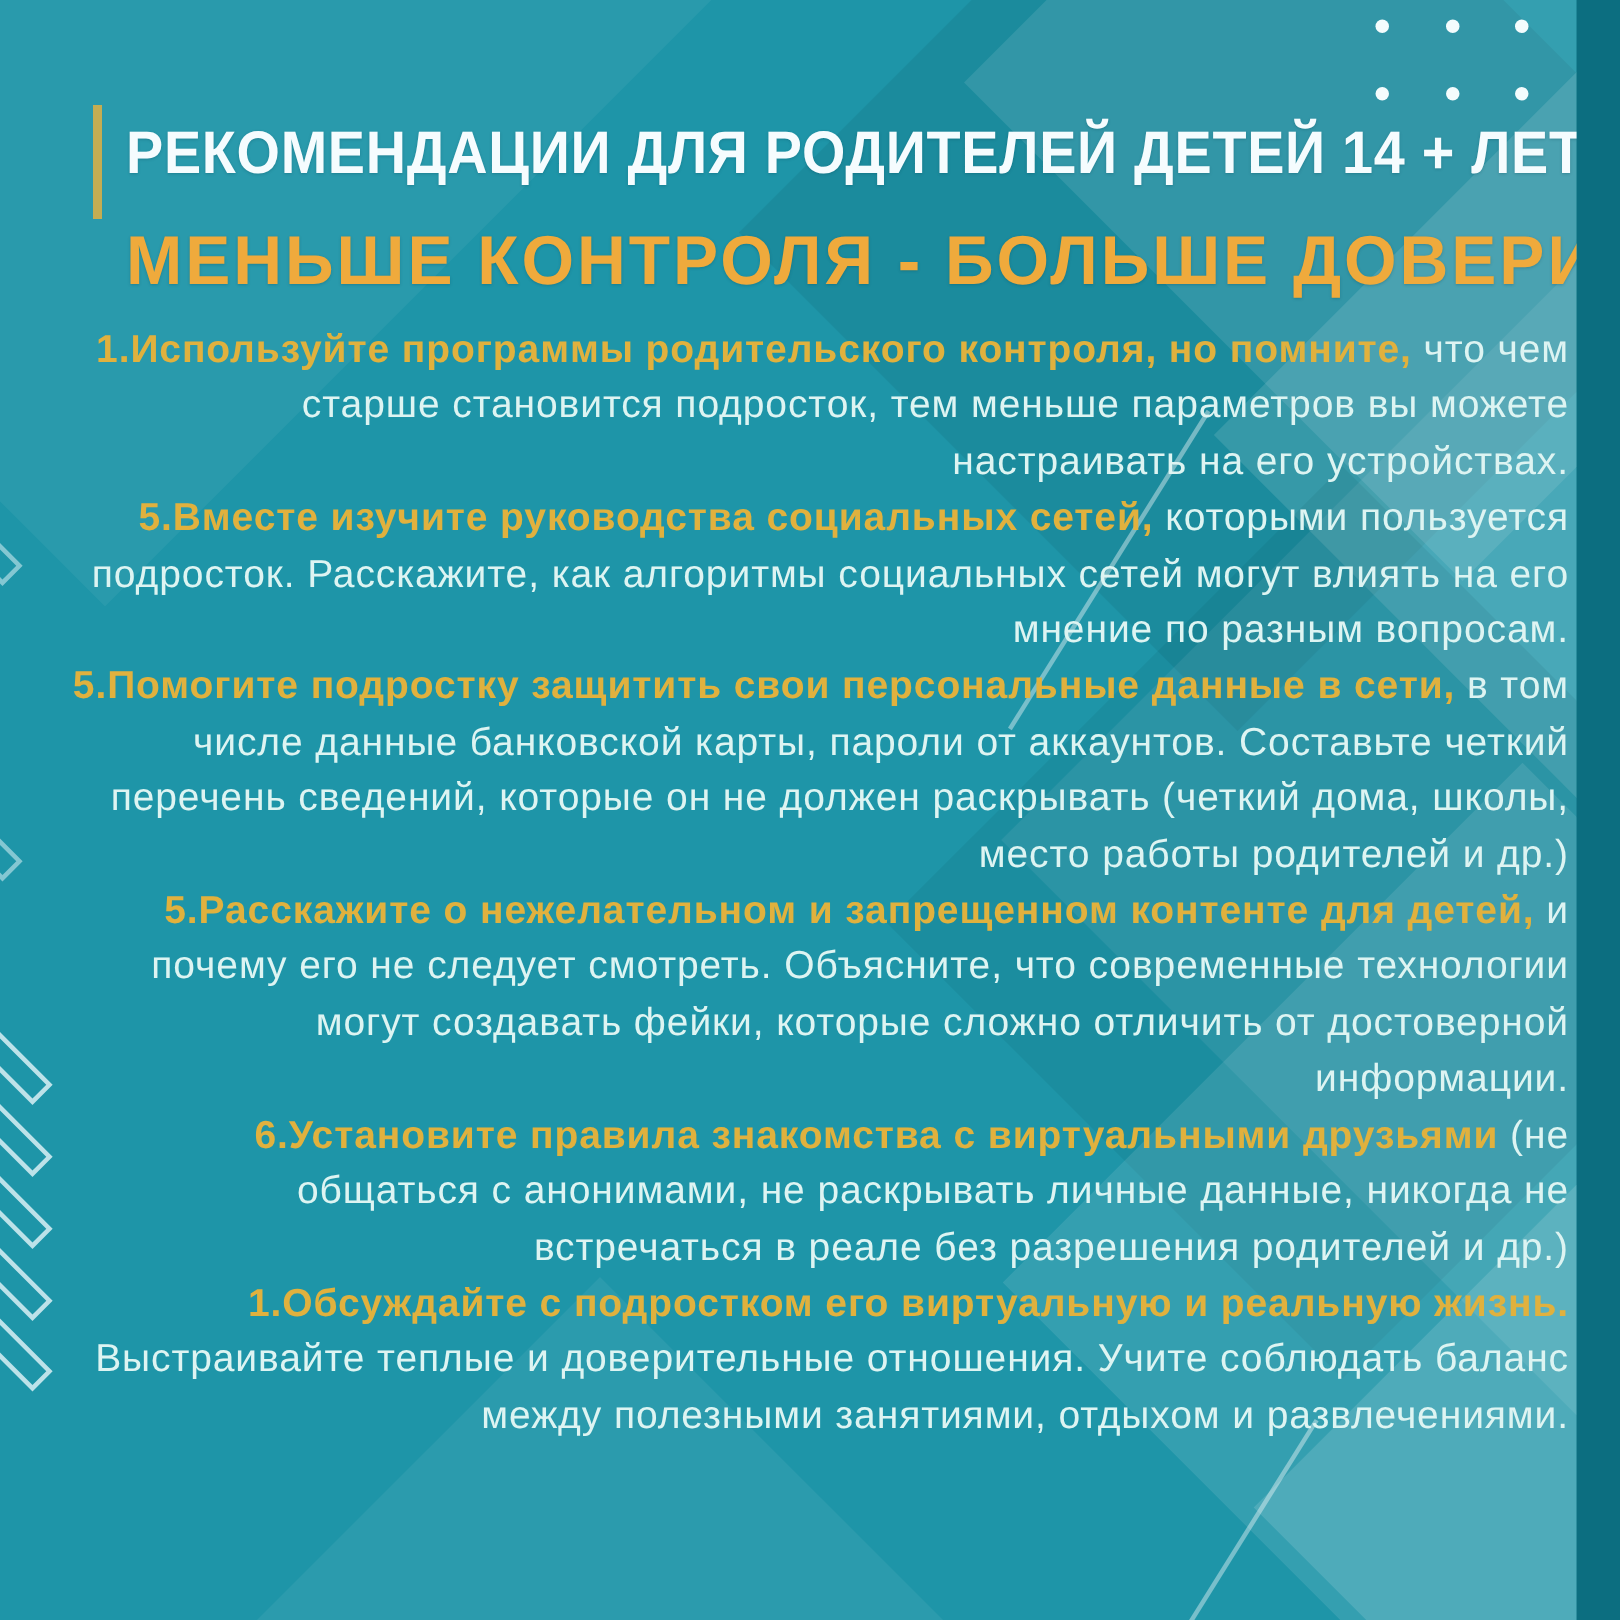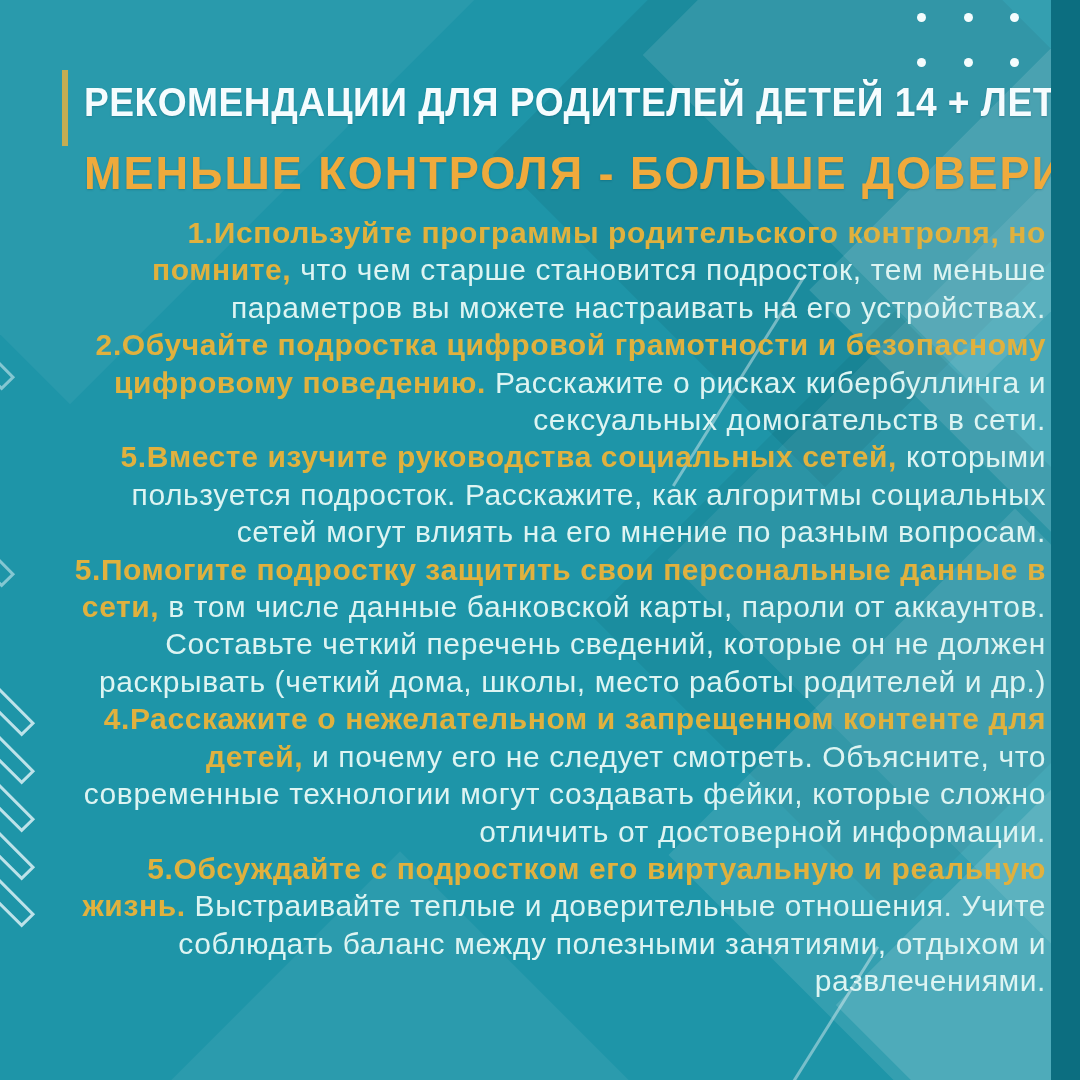--- a/index.html
+++ b/index.html
@@ -48,21 +48,21 @@
   .subtitle{
     position:absolute;left:84px;top:146px;margin:0;
     font-size:46px;font-weight:bold;letter-spacing:2px;
     color:var(--subtitle-gold);white-space:nowrap;
     transform:scaleX(0.98);transform-origin:left top;
     text-shadow:0 1px 2px rgba(0,60,75,.25);
   }
   
   .body-list{
     position:absolute;left:48px;top:214px;width:998px;
-    font-size:30px;line-height:37.4px;letter-spacing:.6px;
+    font-size:26px;line-height:37.4px;letter-spacing:.6px;
     color:var(--body-text);
   }
   .body-list p{margin:0;}
   .lead{color:var(--lead-gold);font-weight:bold;}
 </style>
 </head>
 <body>
 
 <div class="canvas">
 
@@ -100,20 +100,20 @@
       <div class="chevron" style="left: -16px; top: 846px;"></div>
       <div class="chevron" style="left: -16px; top: 893px;"></div>
     </div>
 
   <div class="accent-bar"></div>
   <h1 class="title">РЕКОМЕНДАЦИИ ДЛЯ РОДИТЕЛЕЙ ДЕТЕЙ 14 + ЛЕТ</h1>
   <h2 class="subtitle">МЕНЬШЕ КОНТРОЛЯ - БОЛЬШЕ ДОВЕРИЯ</h2>
 
   <div class="body-list">
     <p><span class="lead">1.Используйте программы родительского контроля, но помните,</span><span> что чем старше становится подросток, тем меньше параметров вы можете настраивать на его устройствах.</span></p>
-    <p><span class="lead">2.Обучайте подростка цифровой грамотности и безопасному цифровому поведению.</span><span> Расскажите о рисках кибербуллинга и сексуальных домогательств в сети.</span></p>
     <p><span class="lead">5.Вместе изучите руководства социальных сетей,</span><span> которыми пользуется подросток. Расскажите, как алгоритмы социальных сетей могут влиять на его мнение по разным вопросам.</span></p>
     <p><span class="lead">5.Помогите подростку защитить свои персональные данные в сети,</span><span> в том числе данные банковской карты, пароли от аккаунтов. Составьте четкий перечень сведений, которые он не должен раскрывать (четкий дома, школы, место работы родителей и др.)</span></p>
-    <p><span class="lead">4.Расскажите о нежелательном и запрещенном контенте для детей,</span><span> и почему его не следует смотреть. Объясните, что современные технологии могут создавать фейки, которые сложно отличить от достоверной информации.</span></p>
-    <p><span class="lead">5.Обсуждайте с подростком его виртуальную и реальную жизнь.</span><span> Выстраивайте теплые и доверительные отношения. Учите соблюдать баланс между полезными занятиями, отдыхом и развлечениями.</span></p>
+    <p><span class="lead">5.Расскажите о нежелательном и запрещенном контенте для детей,</span><span> и почему его не следует смотреть. Объясните, что современные технологии могут создавать фейки, которые сложно отличить от достоверной информации.</span></p>
+    <p><span class="lead">6.Установите правила знакомства с виртуальными друзьями</span><span> (не общаться с анонимами, не раскрывать личные данные, никогда не встречаться в реале без разрешения родителей и др.)</span></p>
+    <p><span class="lead">1.Обсуждайте с подростком его виртуальную и реальную жизнь.</span><span> Выстраивайте теплые и доверительные отношения. Учите соблюдать баланс между полезными занятиями, отдыхом и развлечениями.</span></p>
   </div>
 
 </div>
 
 </body></html>

